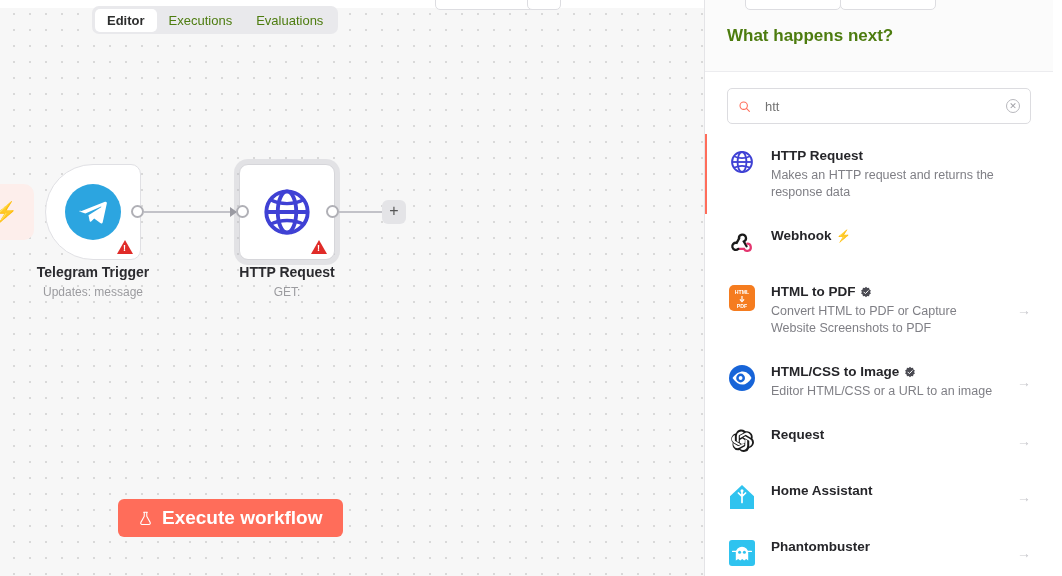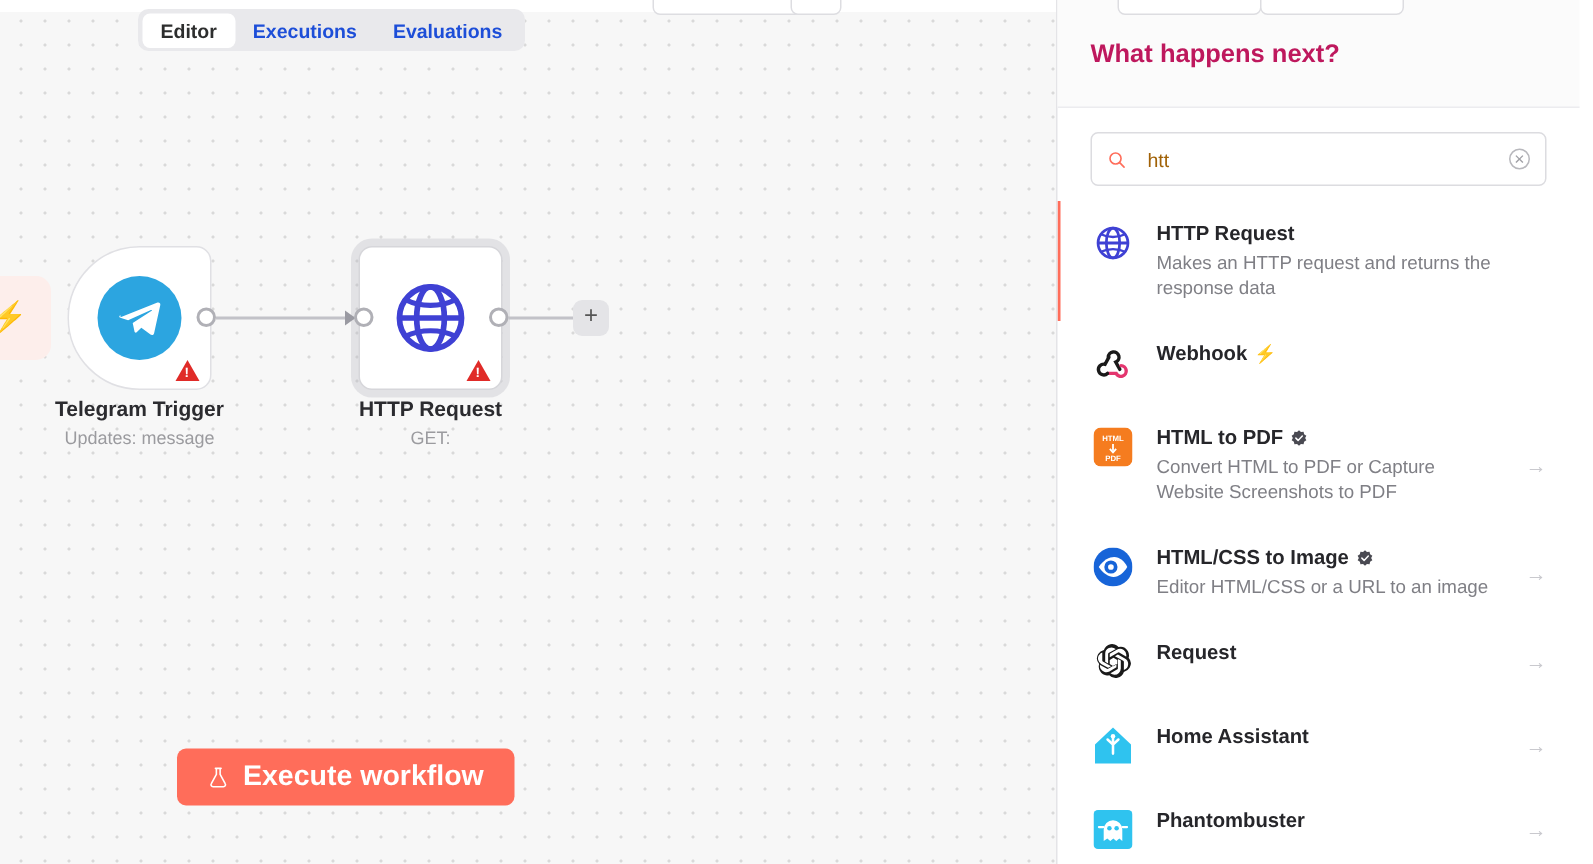--- a/index.html
+++ b/index.html
@@ -25,22 +25,22 @@
     position: absolute; top: 0; left: 0; width: 710px; height: 8px;
     background: #ffffff; z-index: 6;
   }
   .tabs {
     position: absolute; top: 6px; left: 92px;
     height: 28px; display: flex; align-items: center;
     background: #e9e9ec; border-radius: 7px; padding: 3px;
     z-index: 8;
   }
   .tab {
-    font-size: 13px; color: #1d4ed8; padding: 3px 12px;
-    border-radius: 5px; line-height: 17px; white-space: nowrap; cursor: pointer; font-weight: bold;
+    font-size: 13px; color: #4d7c0f; padding: 3px 12px;
+    border-radius: 5px; line-height: 17px; white-space: nowrap; cursor: pointer;
   }
   .tab.active { background: #ffffff; color: #2d2e2e; font-weight: 600; }
 
   
   .trigger-pin {
     position: absolute; left: -22px; top: 184px;
     width: 56px; height: 56px; border-radius: 10px;
     background: #fdeeeb; display: flex; align-items: center; justify-content: center;
   }
   .bolt { color: #ff7a63; font-size: 20px; line-height: 1; }
@@ -113,29 +113,29 @@
   
   .panel {
     position: relative; width: 352px; height: 576px;
     background: #ffffff; border-left: 1px solid #e4e4e7;
     display: flex; flex-direction: column;
   }
   .panel-head {
     height: 72px; padding: 0 22px; display: flex; align-items: center;
     background: #fbfbfb; border-bottom: 1px solid #ececef;
   }
-  .panel-title { font-size: 17px; font-weight: 700; color: #be185d; }
+  .panel-title { font-size: 17px; font-weight: 700; color: #4d7c0f; }
   .search-wrap { padding: 16px 22px 10px; }
   .search-box {
     position: relative; height: 36px; border: 1px solid #dcdce0;
     border-radius: 5px; display: flex; align-items: center; padding: 0 10px;
     background: #fff;
   }
   .search-input {
-    border: none; outline: none; flex: 1; font-size: 13px; color: #a16207;
+    border: none; outline: none; flex: 1; font-size: 13px; color: #737373;
     padding-left: 14px; background: transparent;
     font-family: "Liberation Sans", sans-serif;
   }
   .search-input::placeholder { color: #a9a9ad; }
   .clear-btn {
     width: 14px; height: 14px; border-radius: 50%; border: 1px solid #b8b8bd;
     color: #a0a0a6; font-size: 9px; line-height: 12px; text-align: center;
     cursor: pointer; flex: none;
   }
 

